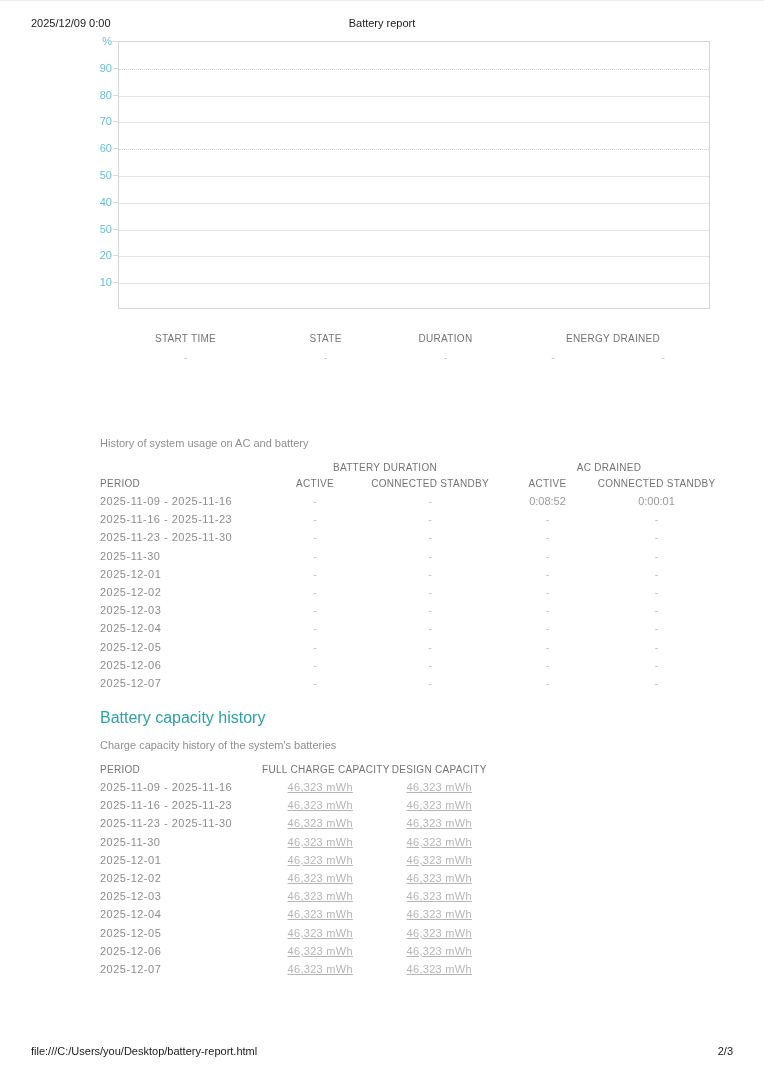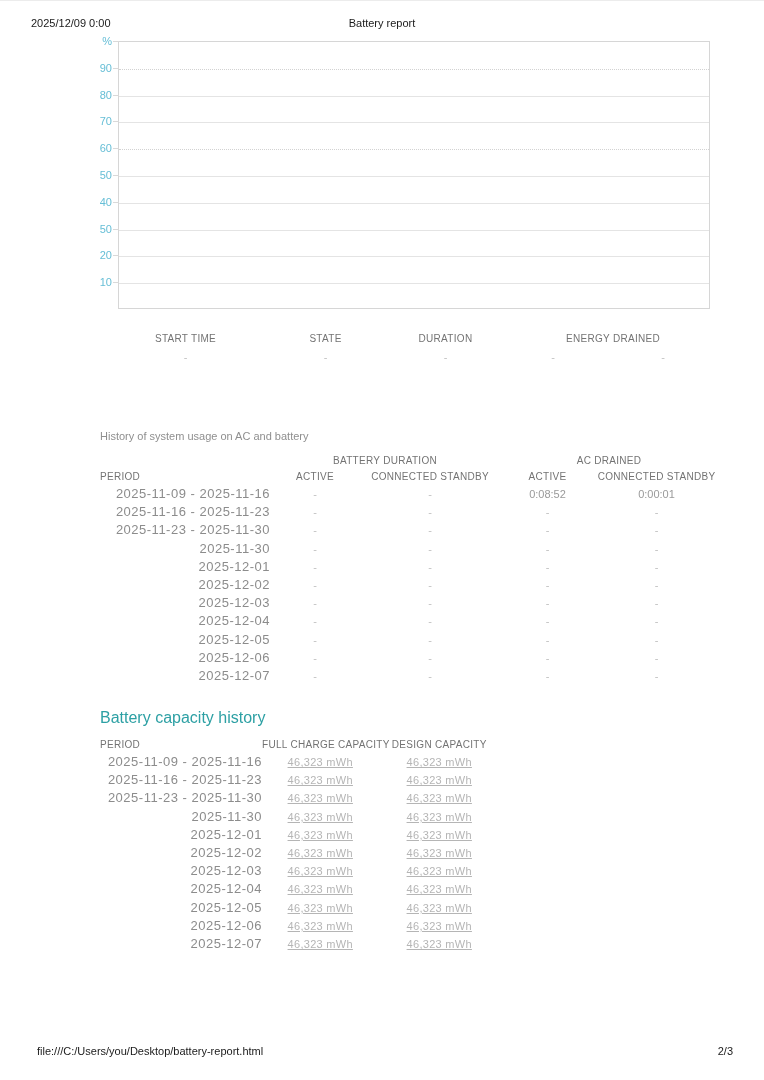--- a/index.html
+++ b/index.html
@@ -9,49 +9,49 @@
     -webkit-font-smoothing:antialiased;overflow:hidden;
     border-top:1px solid #ececec;box-sizing:border-box;
   }
   
   .print-header{position:absolute;top:16px;left:31px;right:31px;height:14px;
     font-size:11px;color:#1a1a1a;}
   .ph-date{position:absolute;left:0;top:0;}
   .ph-title{position:absolute;left:0;right:0;text-align:center;top:0;}
   .print-footer{position:absolute;top:1044px;left:31px;right:31px;height:14px;
     font-size:11px;color:#1a1a1a;}
-  .pf-url{position:absolute;left:6px;top:0;}
+  .pf-url{position:absolute;left:0;top:0;}
   .pf-page{position:absolute;right:0;top:0;}
   
   #chart-area{position:absolute;left:88px;top:40px;width:622px;height:268px;}
   #chart-box{position:absolute;left:30px;top:0;right:0;bottom:0;
     border:1px solid #d6d6d6;background:#fff;}
   .y-axis-label{position:absolute;left:0;width:24px;text-align:right;
     font-size:11px;color:#66bed6;line-height:14px;}
   .y-tick{position:absolute;left:25px;width:6px;height:0;border-top:1px solid #d9d9d9;}
   .chart-gridline{position:absolute;left:0;right:0;height:0;}
   .chart-gridline.solid{border-top:1px solid #e4e4e4;}
   .chart-gridline.dotted{border-top:1px dotted #d2d2d2;}
   
   table{border-collapse:collapse;table-layout:fixed;}
   th{font-weight:normal;font-size:10px;color:#737373;letter-spacing:.3px;
      padding:0;line-height:16px;white-space:nowrap;}
   td{padding:0;font-size:11px;line-height:18.2px;white-space:nowrap;}
-  td.period{color:#8c8c8c;font-size:13px;letter-spacing:.5px;text-align:right;}
+  td.period{color:#8c8c8c;font-size:11px;letter-spacing:.5px;text-align:left;}
   td.val{text-align:center;}
   
   #drains-table{position:absolute;top:330px;left:108px;width:615px;}
   #drains-table th{text-align:center;}
   #drains-table td{color:#c2c2c2;text-align:center;line-height:20px;}
   
   .section{position:absolute;left:100px;}
   #usage-section{top:424px;width:618px;}
   #capacity-section{top:708px;width:400px;}
   .section-title{font-size:16px;color:#2da0a4;font-weight:400;line-height:18px;margin:0;}
-  .section-subtitle{font-size:11px;color:#8f8f8f;line-height:14px;margin-top:4px;}
+  .section-subtitle{font-size:11px;color:#8f8f8f;line-height:14px;margin-top:11px;}
   .section table{margin-top:10px;width:100%;}
   #usage-table th.group{text-align:center;}
   #usage-table th.col{text-align:center;}
   #usage-table th.col-period, #capacity-table th.col-period{text-align:left;}
   #usage-table td.val{color:#9a9a9a;}
   #usage-table td.val.dash{color:#c0c0c0;}
   #capacity-table td.val{color:#b5b5b5;letter-spacing:.3px;text-decoration:underline;}
 </style>
 </head>
 <body>
@@ -223,20 +223,21 @@
           <td class="val dash">-</td>
           <td class="val dash">-</td>
           <td class="val dash">-</td>
         </tr>
       </tbody>
   </table>
 </div>
 
 <div id="capacity-section" class="section">
   <h2 class="section-title">Battery capacity history</h2>
+  <div class="section-subtitle">Charge capacity history of the system's batteries</div>
   <table id="capacity-table">
     <colgroup>
         <col style="width:160px">
         <col style="width:115px">
         <col style="width:120px">
       </colgroup>
     <thead>
       <tr>
         <th class="col col-period">PERIOD</th>
         <th class="col">FULL CHARGE CAPACITY</th>

